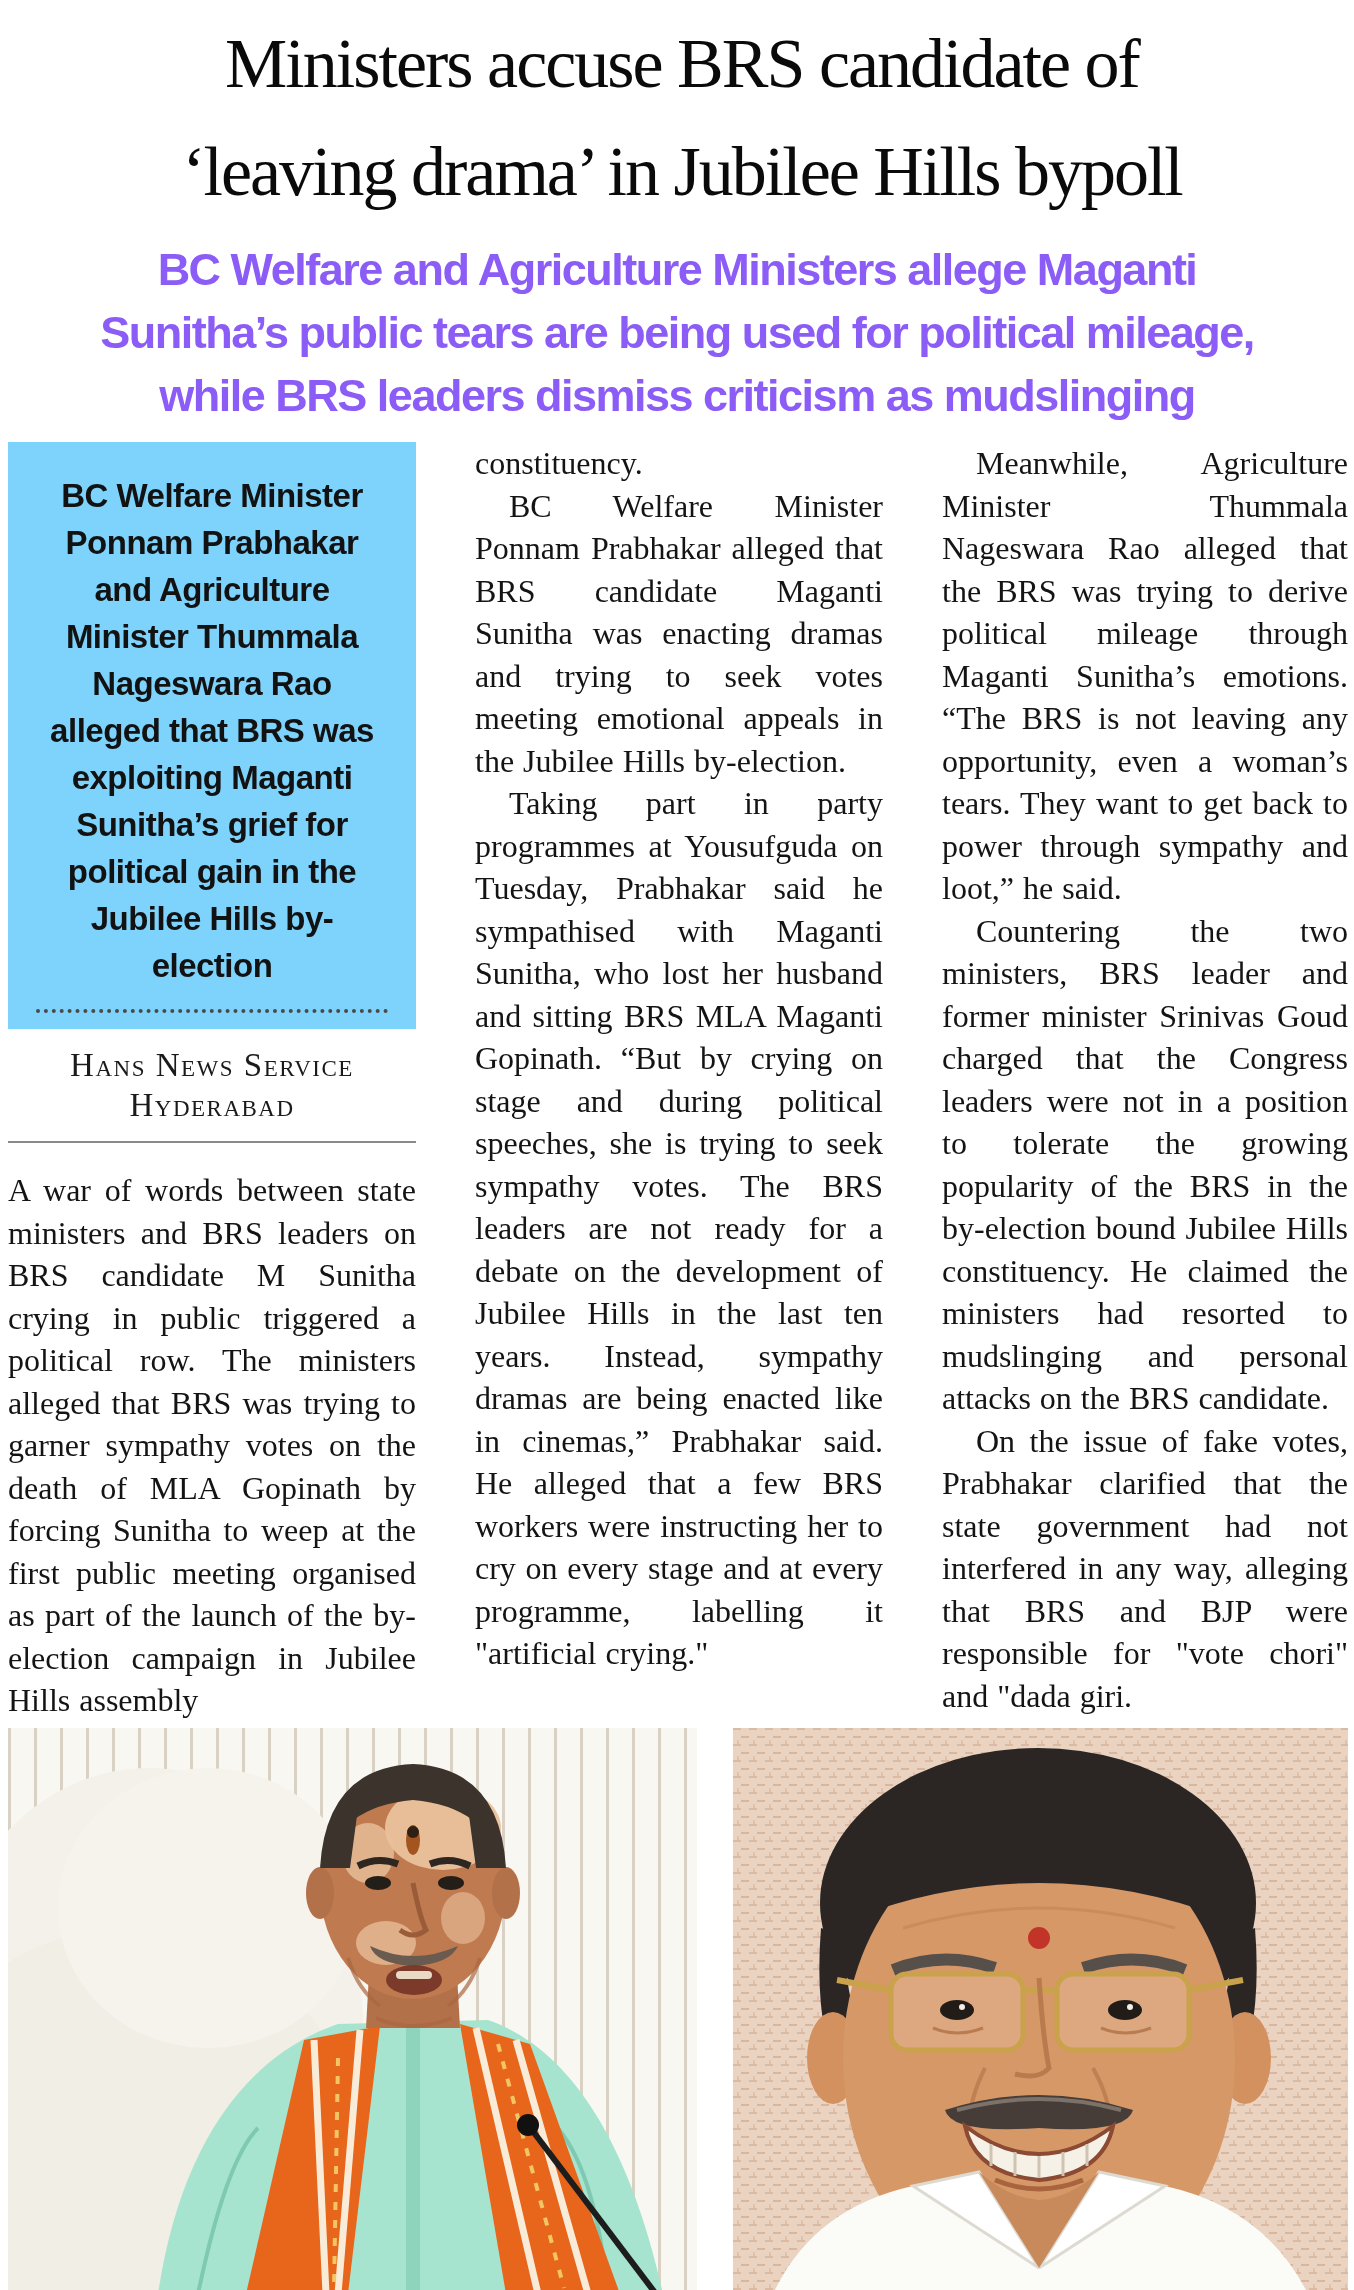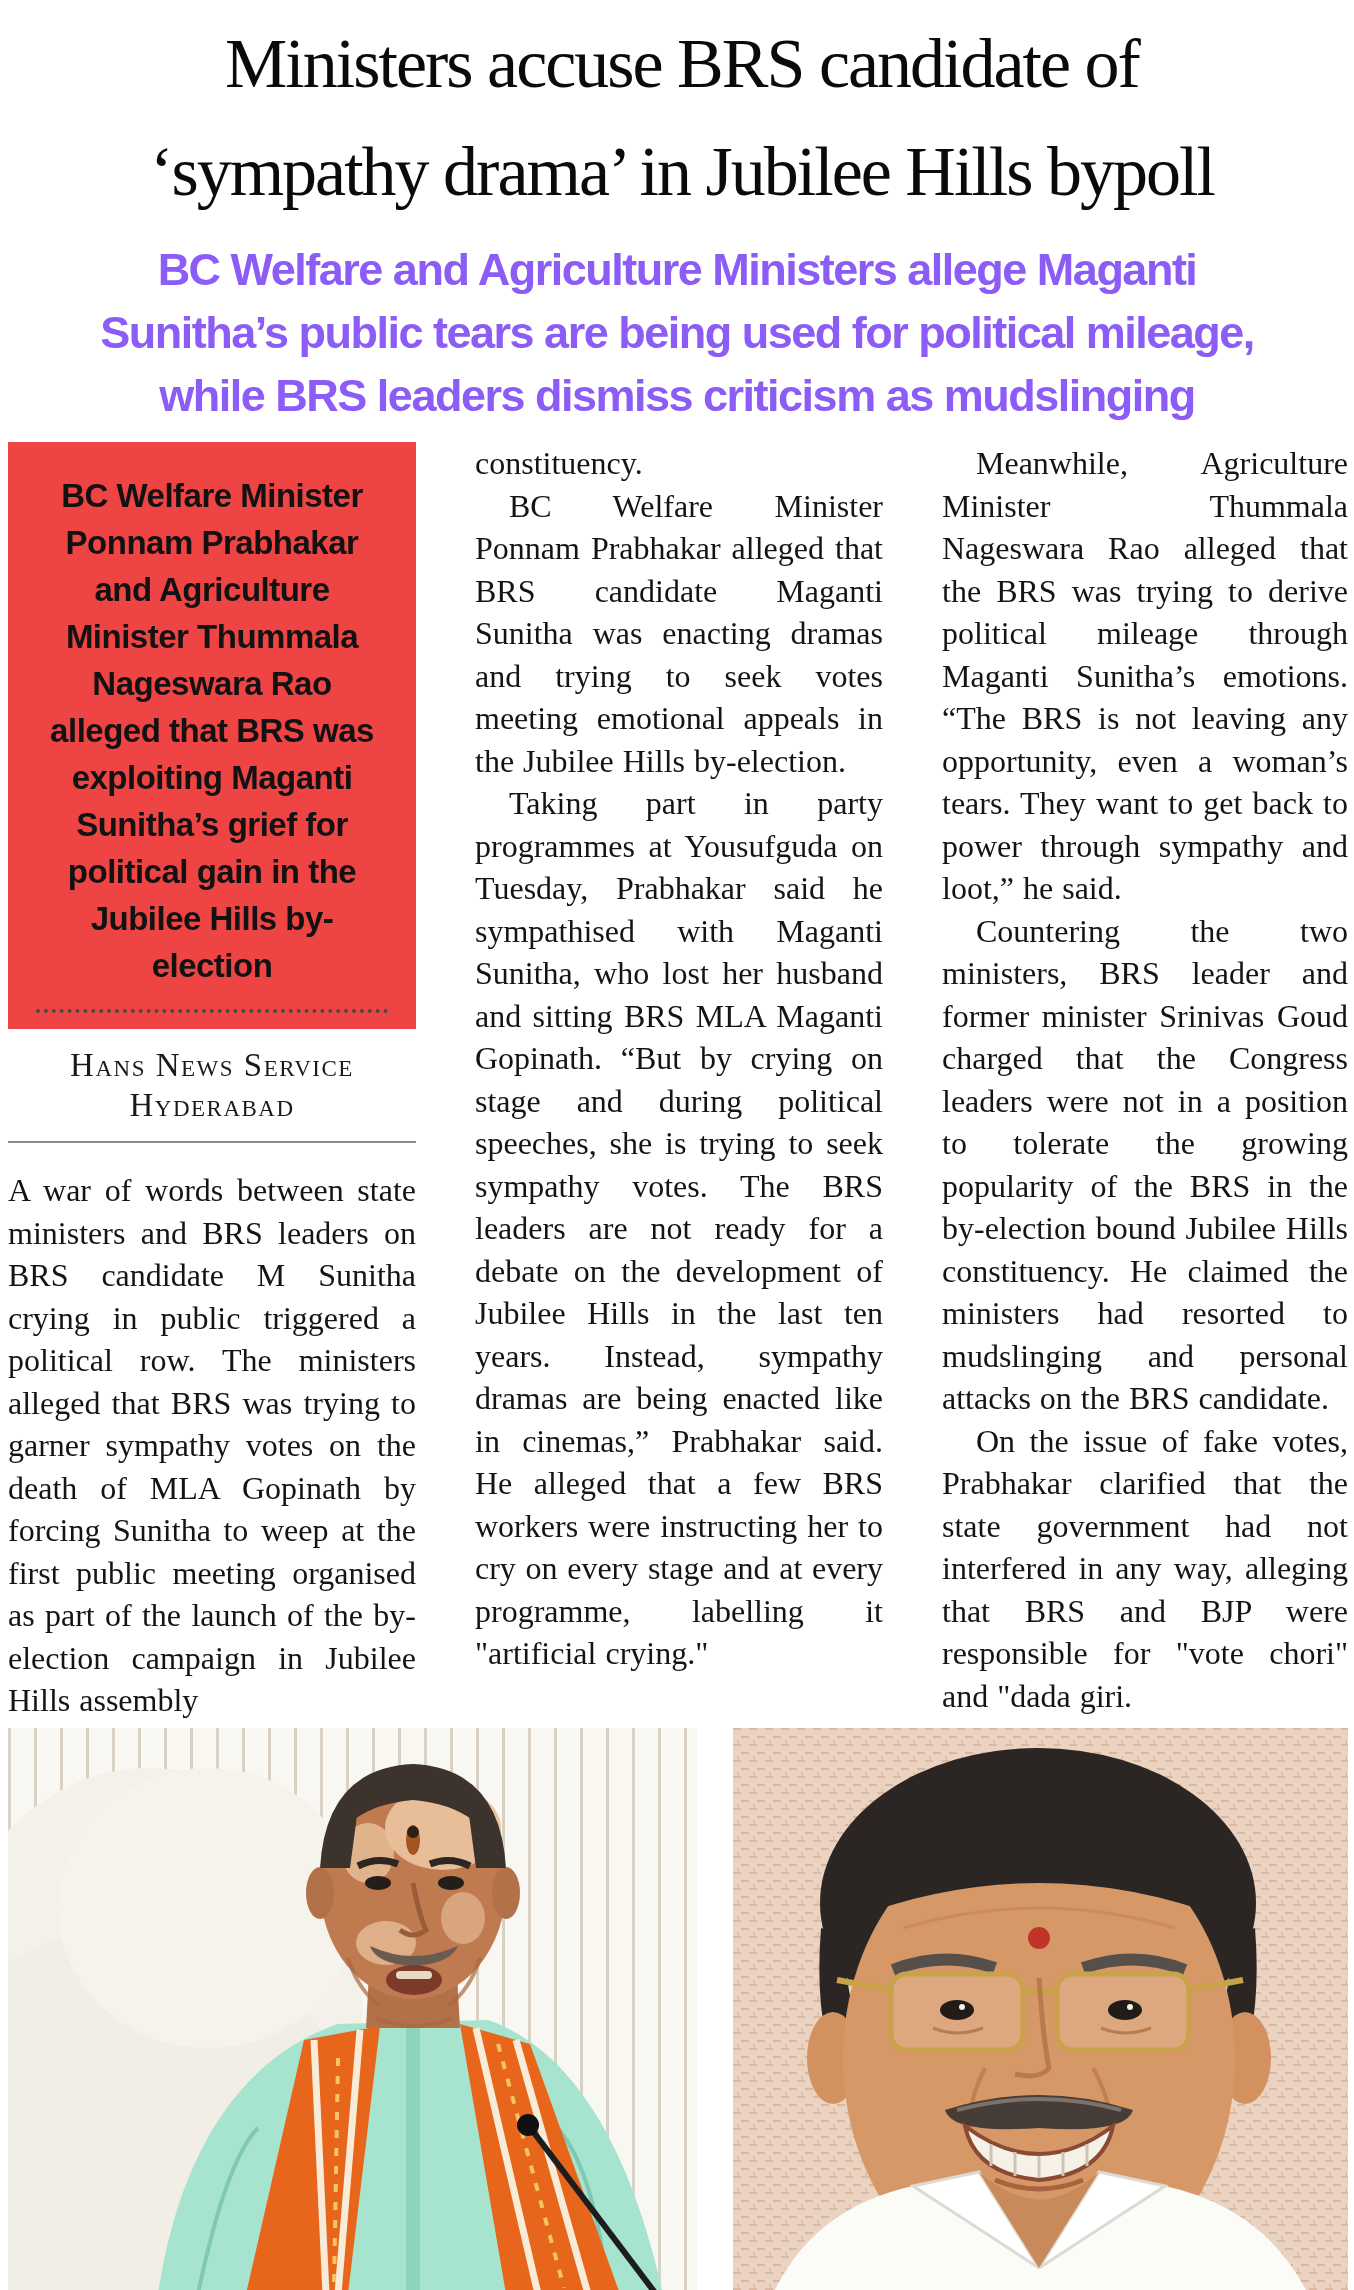--- a/index.html
+++ b/index.html
@@ -22,21 +22,21 @@
   
   .main-row{
     display:flex;justify-content:space-between;
     padding:15px 6px 0 8px; box-sizing:border-box;
     min-height:1258px;
   }
   .col{width:408px;}
   .col.c3{width:406px;}
   
   .highlight-box{
-    background:#ef4444;
+    background:#7dd3fc;
     padding:30px 26px 16px 26px;
     font-family:"Liberation Sans", sans-serif;font-weight:bold;
     font-size:33px;line-height:47px;text-align:center;color:#121212;
     letter-spacing:-0.5px;
   }
   .dotted-rule{border-top:4px dotted #4a4a4a;margin:20px 2px 0 2px;height:0;}
   
   .byline{
     text-align:center;margin-top:16px;
     font-family:"Liberation Serif", serif;font-variant:small-caps;
@@ -58,21 +58,21 @@
   .photo{display:block;}
   .photo svg{display:block;}
 </style>
 </head>
 <body>
 
 <div class="page">
 
   <div class="headline">
     <div>Ministers accuse BRS candidate of</div>
-    <div>‘sympathy drama’ in Jubilee Hills bypoll</div>
+    <div>‘leaving drama’ in Jubilee Hills bypoll</div>
   </div>
 
   <div class="subheadline">
     <div>BC Welfare and Agriculture Ministers allege Maganti</div>
     <div>Sunitha’s public tears are being used for political mileage,</div>
     <div>while BRS leaders dismiss criticism as mudslinging</div>
   </div>
 
   <div class="main-row">
 

